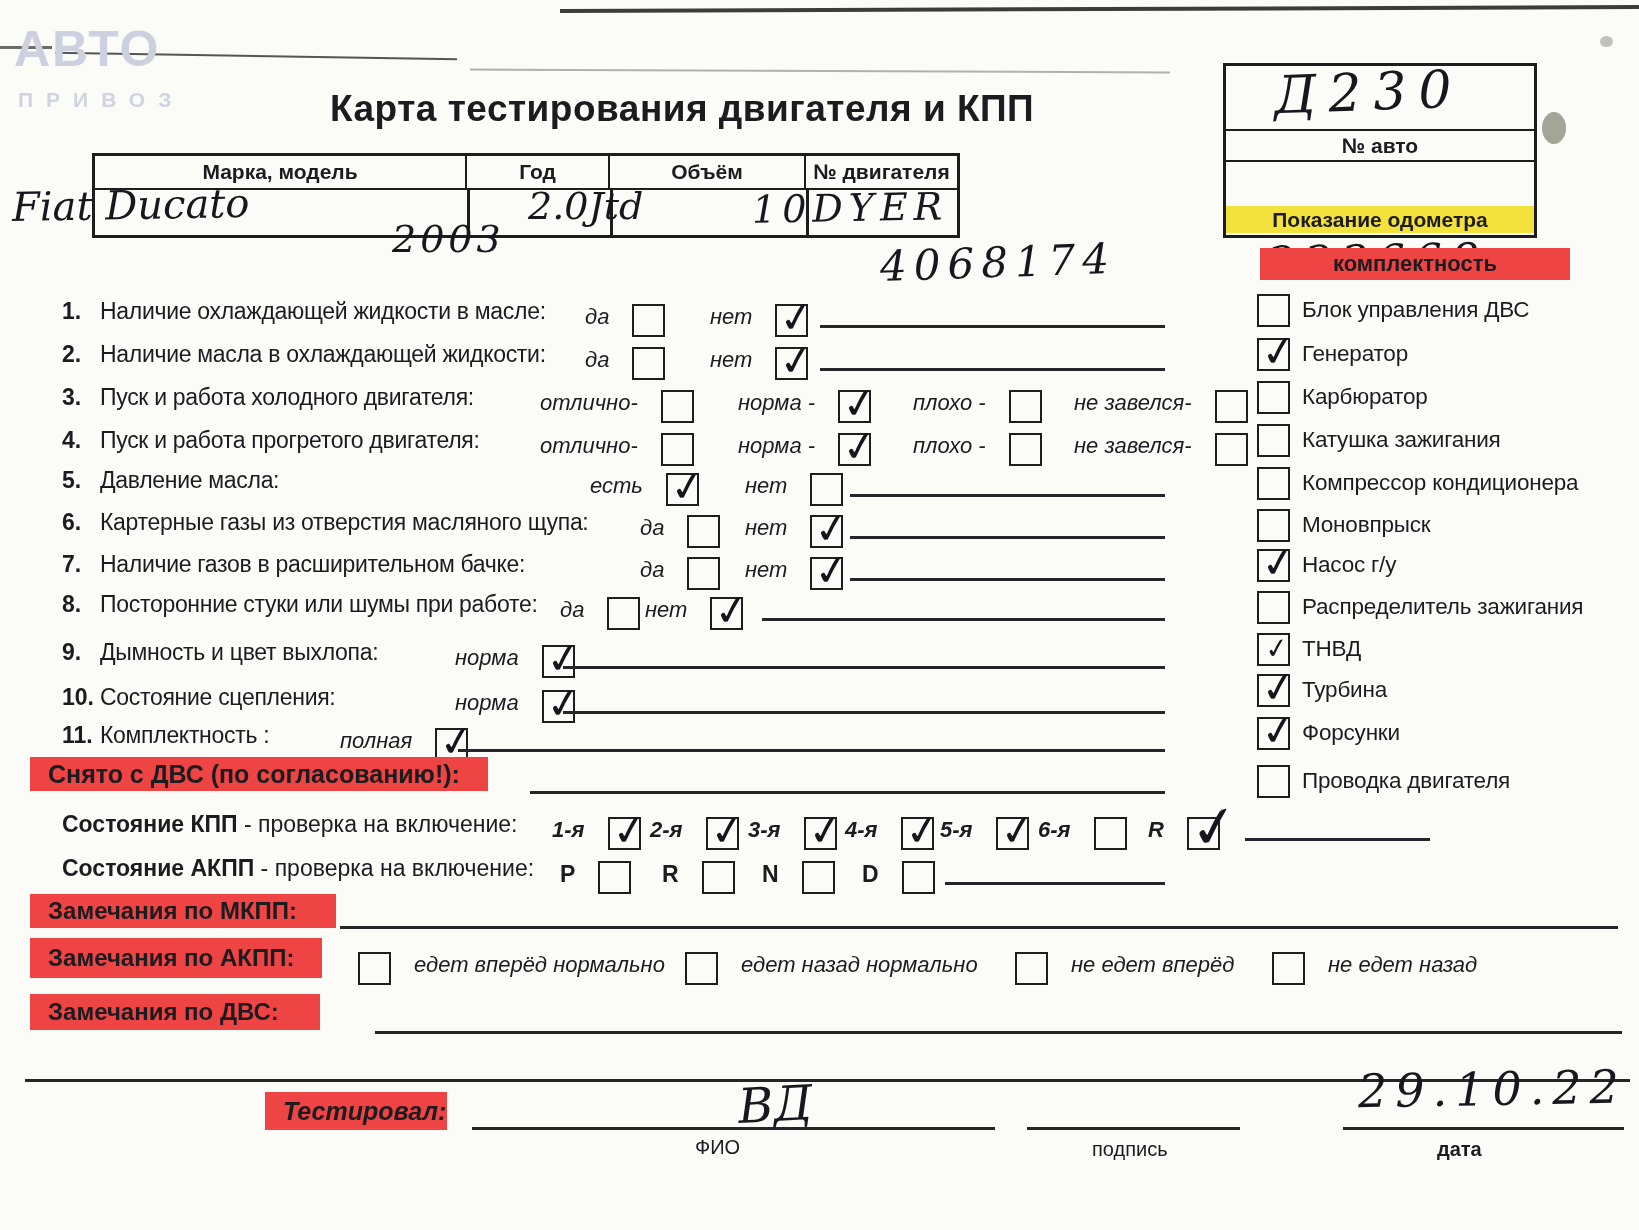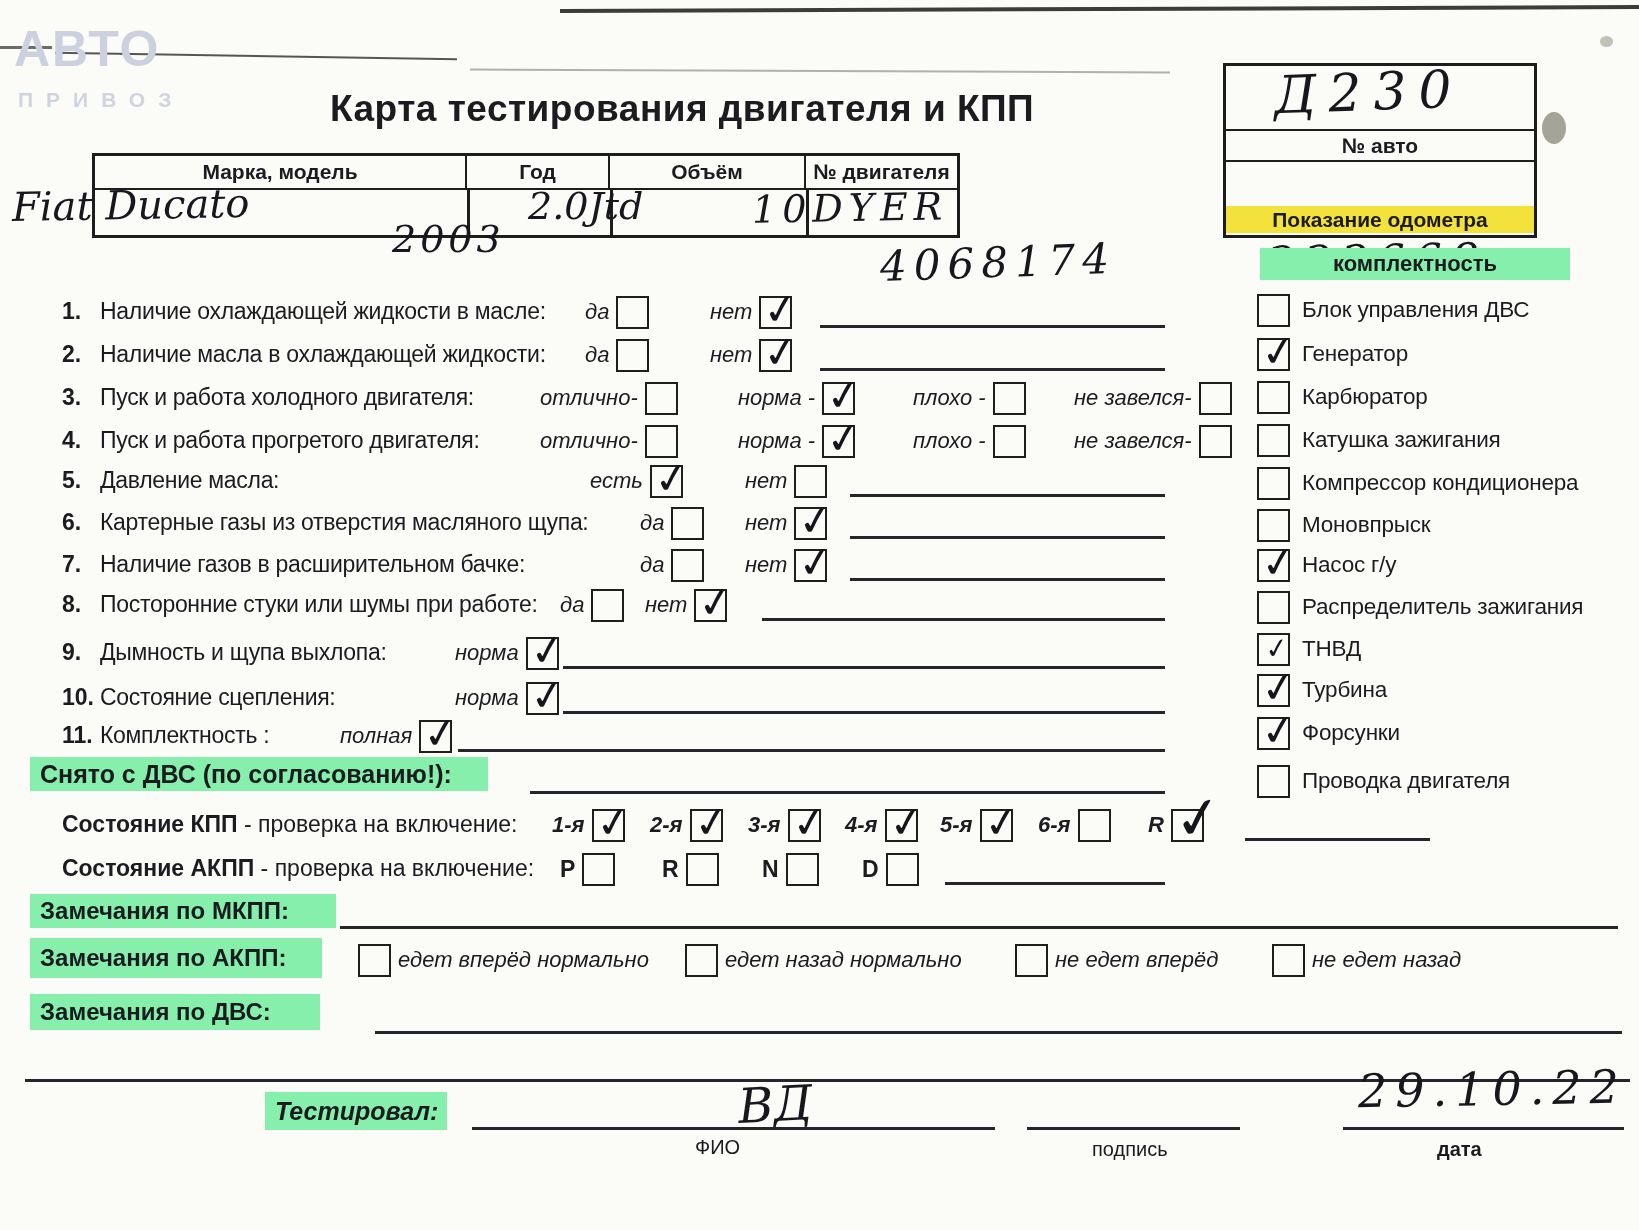--- a/index.html
+++ b/index.html
@@ -36,27 +36,27 @@
   .vhead div{border-right:2.5px solid #1d1d1d;display:flex;align-items:center;justify-content:center;
              font-weight:bold;font-size:21px;}
   .vhead div:last-child{border-right:none;}
   .vcols{position:absolute;top:32px;bottom:0;width:2.5px;background:#1d1d1d;}
   .hw-brand{position:absolute;left:12px;top:182px;font-size:40px;transform:rotate(-1deg);}
   .hw-year{position:absolute;left:392px;top:186px;font-size:38px;letter-spacing:4px;margin-top:31px;}
   .hw-vol{position:absolute;left:528px;top:184px;font-size:38px;}
   .hw-eng{position:absolute;left:752px;top:186px;font-size:38px;letter-spacing:6px;transform:rotate(-1deg);}
   .hw-eng2{position:absolute;left:880px;top:238px;font-size:42px;letter-spacing:7px;transform:rotate(-2deg);}
   
-  .ystrip{position:absolute;background:#86efac;display:flex;align-items:center;padding:0 10px;
+  .ystrip{position:absolute;background:#ef4444;display:flex;align-items:center;padding:0 18px;
           box-sizing:border-box;font-weight:bold;}
   
   .row{position:absolute;left:0;width:1639px;height:40px;}
   .num{position:absolute;left:62px;top:6px;font-weight:bold;font-size:23px;}
   .lab{position:absolute;left:100px;top:6px;font-size:23px;letter-spacing:-0.3px;}
-  .opt{position:absolute;top:0;height:40px;display:flex;align-items:center;gap:7px;}
+  .opt{position:absolute;top:12px;height:40px;display:flex;gap:23px;}
   .olab{font-style:italic;font-size:22px;}
   .box{display:inline-block;width:33px;height:33px;border:2.5px solid #1e1e1e;box-sizing:border-box;
        position:relative;overflow:visible;flex:0 0 auto;}
   .mark{position:absolute;left:2px;bottom:-1px;font-style:normal;font-size:42px;font-weight:bold;
         line-height:0.85;font-family:"DejaVu Sans",sans-serif;transform:rotate(-8deg);color:#15151c;}
   .mark-sm{font-size:28px;left:6px;bottom:3px;}
   .mark-lg{font-size:58px;left:1px;bottom:-4px;}
   .fline{position:absolute;height:2.5px;background:#26262a;}
   
   .erow{position:absolute;left:1257px;height:40px;display:flex;align-items:center;gap:12px;}
@@ -352,21 +352,21 @@
       <span class="olab">нет</span>
       <span class="box">
           <i class="mark">✓</i>
         </span>
     </div>
     <div class="fline" style="left:762px;top:33px;width:403px"></div>
   </div>
 
   <div class="row" style="top:633px">
     <span class="num">9.</span>
-    <span class="lab">Дымность и щупа выхлопа:</span>
+    <span class="lab">Дымность и цвет выхлопа:</span>
     <div class="opt" style="left:455px">
       <span class="olab">норма</span>
       <span class="box">
           <i class="mark">✓</i>
         </span>
     </div>
     <div class="fline" style="left:563px;top:33px;width:602px"></div>
   </div>
 
   <div class="row" style="top:678px">

